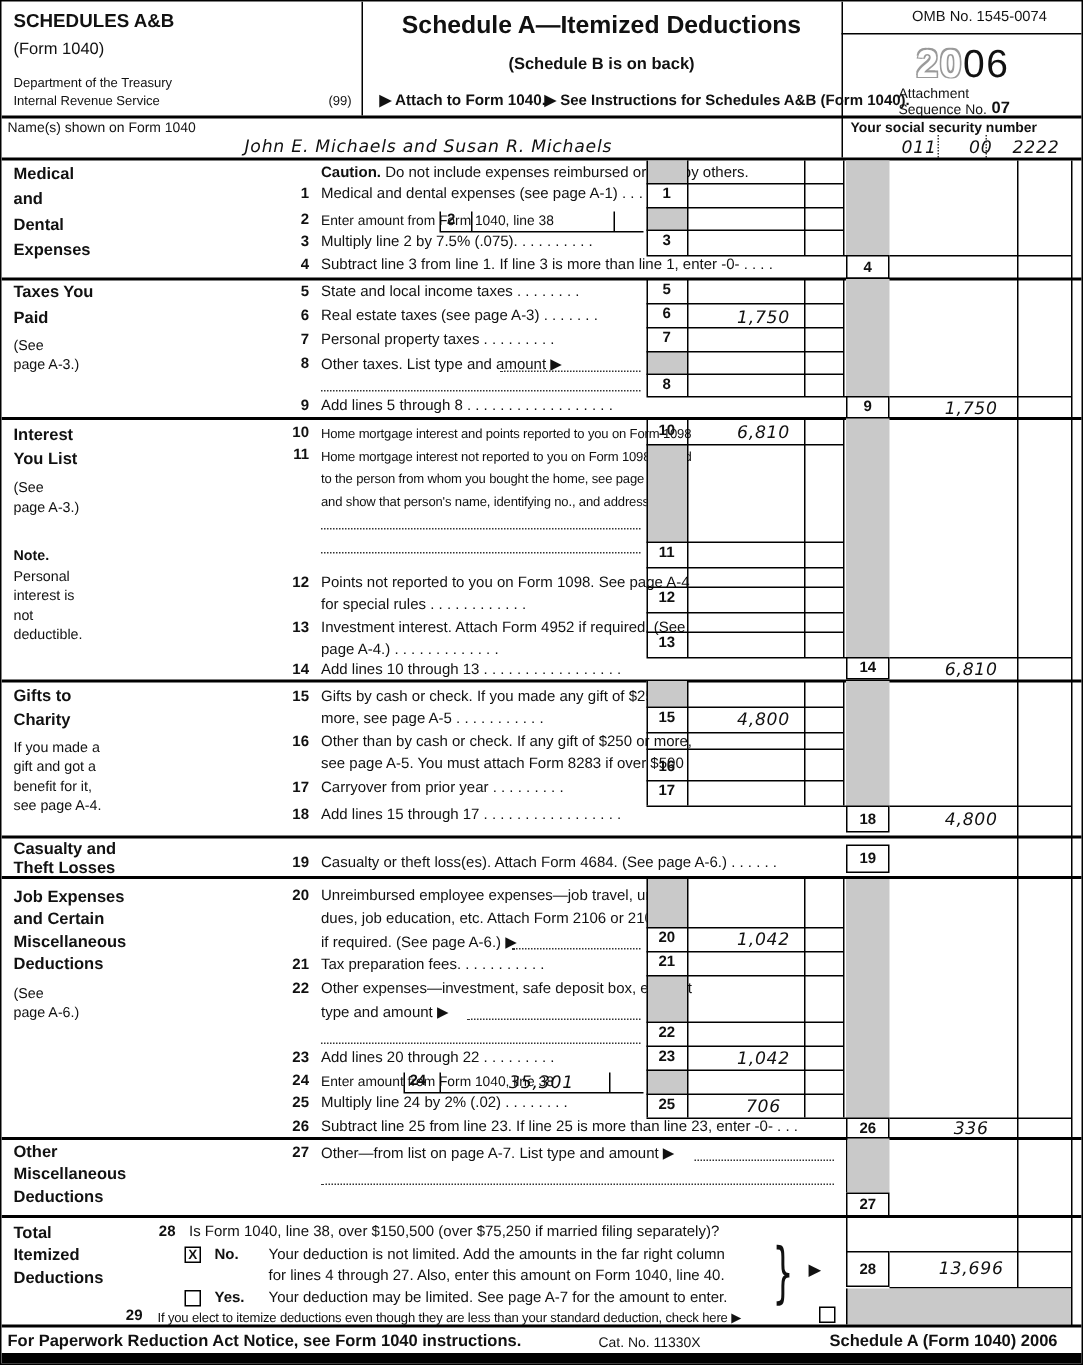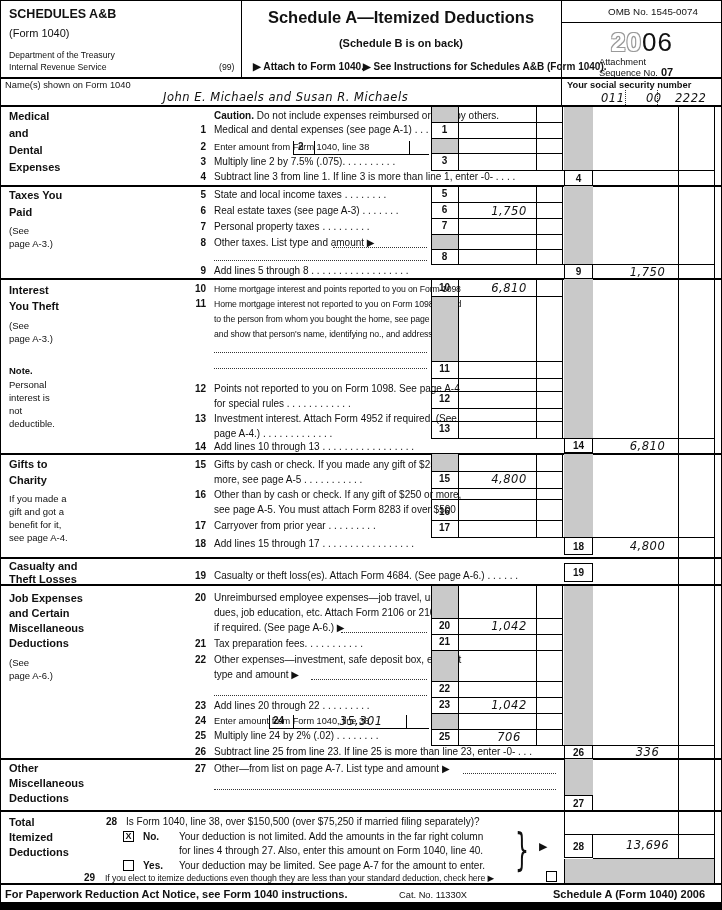--- a/index.html
+++ b/index.html
@@ -139,21 +139,21 @@
   <div class="cnum" style="left:430px;top:219px">7</div>
   <div class="cnum" style="left:430px;top:250px">8</div>
   <div class="hw" style="left:457px;top:203px;width:78px">1,750</div>
 
   <div class="gr" style="left:563px;top:185px;width:29px;height:78px"></div>
   <div class="obx" style="left:563px;top:263px;width:29px;height:15px">9</div>
   <div class="hw" style="left:592px;top:264px;width:85px">1,750</div>
   <div class="dv" style="top:277px"></div>
 
   <div class="t b f11" style="left:8px;top:283px">Interest</div>
-  <div class="t b f11" style="left:8px;top:299px">You Theft</div>
+  <div class="t b f11" style="left:8px;top:299px">You List</div>
   <div class="t nt" style="left:8px;top:319px">(See</div>
   <div class="t nt" style="left:8px;top:332px">page A-3.)</div>
   <div class="t nt b" style="left:8px;top:364px">Note.</div>
   <div class="t nt" style="left:8px;top:378px">Personal</div>
   <div class="t nt" style="left:8px;top:391px">interest is</div>
   <div class="t nt" style="left:8px;top:404px">not</div>
   <div class="t nt" style="left:8px;top:417px">deductible.</div>
   <div class="num" style="left:183px;top:282px">10</div>
   <div class="t f8" style="left:213px;top:283px">Home mortgage interest and points reported to you on Form 1098</div>
   <div class="num" style="left:183px;top:297px">11</div>

